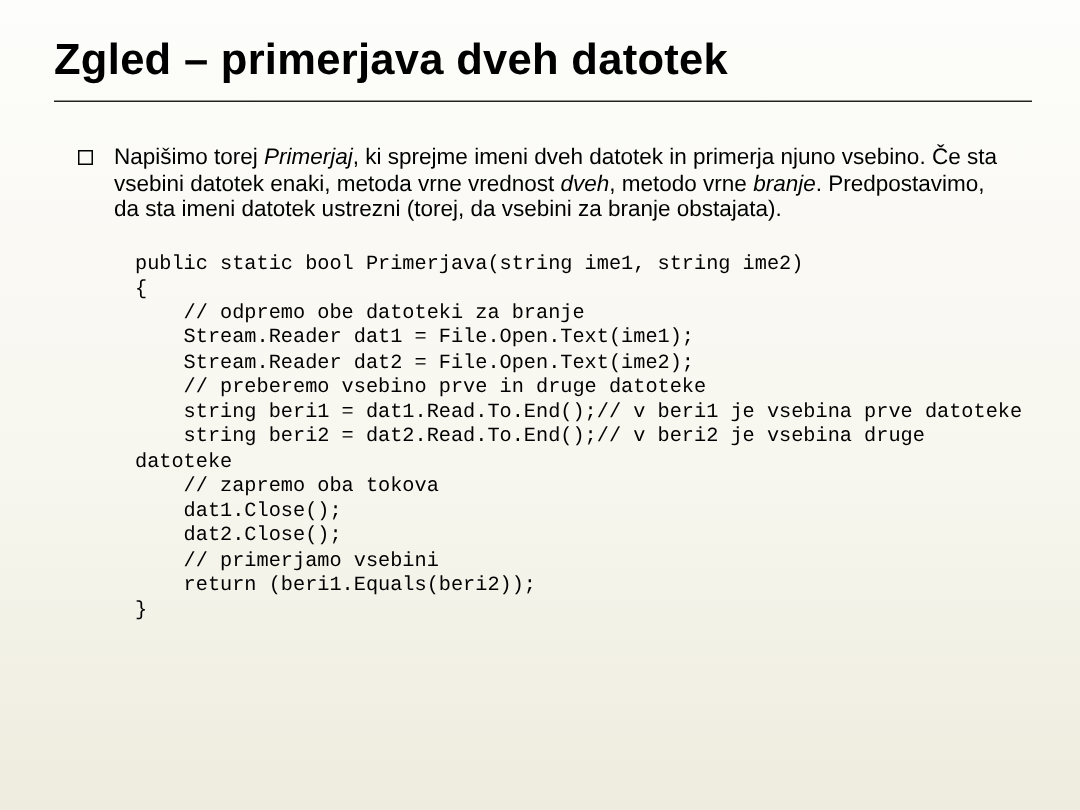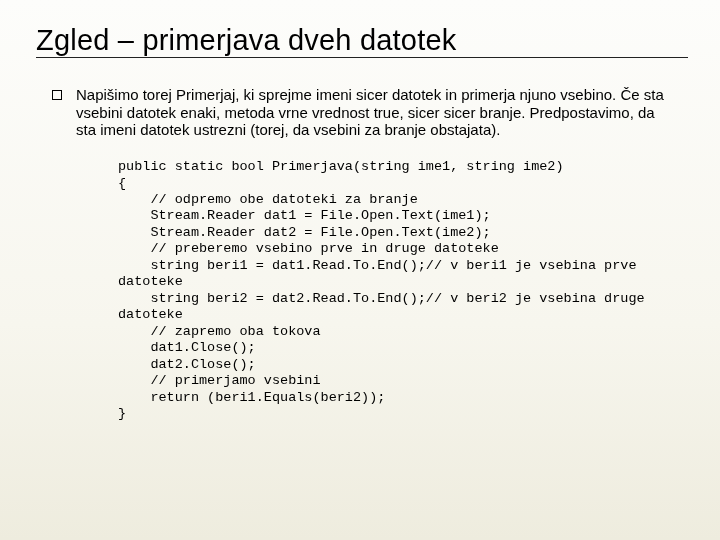--- a/index.html
+++ b/index.html
@@ -6,23 +6,24 @@
   html, body { width: 720px; height: 540px; }
   body {
     background: linear-gradient(to bottom, #fdfdfb 0%, #f7f6ee 60%, #eeecde 100%);
     font-family: Verdana, Geneva, sans-serif;
     color: #000;
     padding: 24px 32px 24px 36px;
     position: relative;
   }
   .title {
     font-size: 29px;
-    font-weight: 400;
+    font-weight: 700;
     letter-spacing: 0.2px;
     border-bottom: 1px solid #222;
+    padding-bottom: 10px;
     margin-bottom: 28px;
   }
   .body-row {
     display: flex;
     align-items: flex-start;
     gap: 14px;
     margin-left: 16px;
     margin-bottom: 20px;
   }
   .bullet {
@@ -31,39 +32,39 @@
     border: 1.5px solid #000;
     flex: 0 0 auto;
     margin-top: 4px;
     background: transparent;
   }
   .para {
     font-size: 15px;
     line-height: 1.18;
     max-width: 600px;
   }
-  .para .i { }
+  .para .i { font-style: italic; }
   .code {
     font-family: "Courier New", Courier, monospace;
     font-size: 13.5px;
     line-height: 1.22;
     white-space: pre-wrap;
-    margin-left: 82px;
+    margin-left: 54px;
     max-width: 620px;
   }
 </style>
 </head>
 <body>
 
 <div class="title">Zgled – primerjava dveh datotek</div>
 
 <div class="body-row">
   <div class="bullet"></div>
   <div class="para">
-    <span>Napišimo torej </span><span class="i">Primerjaj</span><span>, ki sprejme imeni sicer datotek in primerja njuno vsebino. Če sta vsebini datotek enaki, metoda vrne vrednost </span><span class="i">true</span><span>, sicer sicer </span><span class="i">branje</span><span>. Predpostavimo, da sta imeni datotek ustrezni (torej, da vsebini za branje obstajata).</span>
+    <span>Napišimo torej </span><span class="i">Primerjaj</span><span>, ki sprejme imeni dveh datotek in primerja njuno vsebino. Če sta vsebini datotek enaki, metoda vrne vrednost </span><span class="i">dveh</span><span>, metodo vrne </span><span class="i">branje</span><span>. Predpostavimo, da sta imeni datotek ustrezni (torej, da vsebini za branje obstajata).</span>
   </div>
 </div>
 
 <div class="code">public static bool Primerjava(string ime1, string ime2)
 {
     // odpremo obe datoteki za branje
     Stream.Reader dat1 = File.Open.Text(ime1);
     Stream.Reader dat2 = File.Open.Text(ime2);
     // preberemo vsebino prve in druge datoteke
     string beri1 = dat1.Read.To.End();// v beri1 je vsebina prve datoteke

